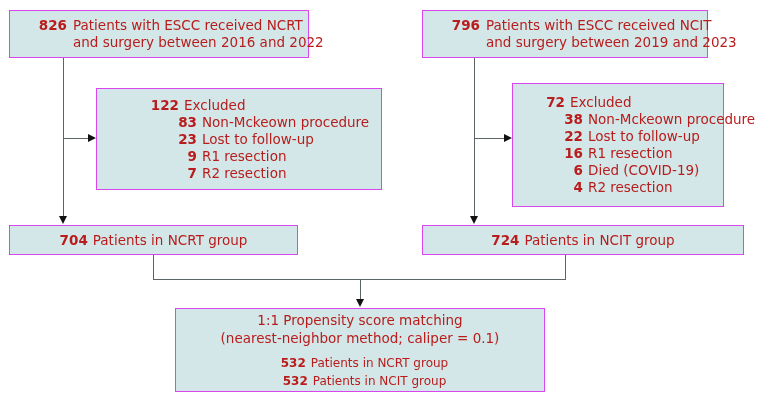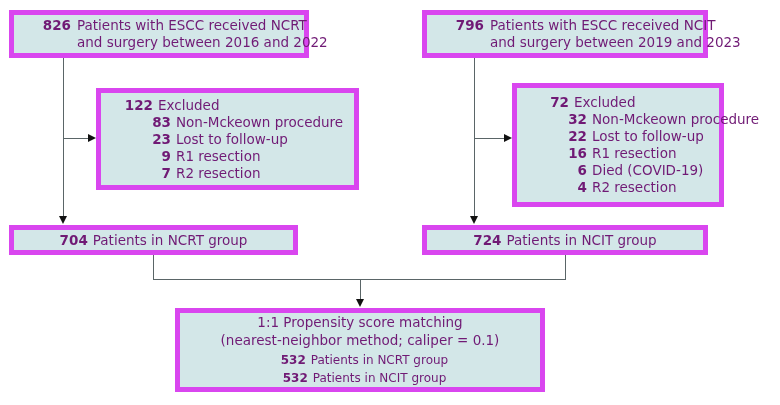--- a/index.html
+++ b/index.html
@@ -12,22 +12,22 @@
     width: 780px;
     height: 405px;
     background: #ffffff;
     font-family: "DejaVu Sans", sans-serif;
     overflow: hidden;
   }
   .box {
     position: absolute;
     box-sizing: border-box;
     background: #d3e7e8;
-    border: 5px solid #d946ef;
-    color: #701a75;
+    border: 1px solid #d946ef;
+    color: #b91c1c;
   }
   .box-inner {
     width: 100%;
     height: 100%;
     display: flex;
     flex-direction: column;
     justify-content: center;
   }
   .line-row {
     display: flex;
@@ -133,21 +133,21 @@
   </div>
 
   <div class="box top-box" style="left:422px; top:10px; width:286px; height:48px;">
     <div class="box-inner">
       <div class="line-row">
         <span class="num">796</span><span class="wrap-text"><span>Patients with ESCC received NCIT</span><br><span>and surgery between 2019 and 2023</span></span>
       </div>
     </div>
   </div>
 
-  <div class="box excl" style="left:96px; top:88px; width:263px; height:102px;">
+  <div class="box excl" style="left:96px; top:88px; width:286px; height:102px;padding-left:30px;">
     <div class="box-inner">
       <div class="line-row">
         <span class="num">122</span>
         <span class="lbl">Excluded</span>
       </div>
       <div class="line-row sub">
         <span class="num">83</span>
         <span class="lbl">Non-Mckeown procedure</span>
       </div>
       <div class="line-row sub">
@@ -165,21 +165,21 @@
     </div>
   </div>
 
   <div class="box excl" style="left:512px; top:83px; width:212px; height:124px;">
     <div class="box-inner">
       <div class="line-row">
         <span class="num">72</span>
         <span class="lbl">Excluded</span>
       </div>
       <div class="line-row sub">
-        <span class="num">32</span>
+        <span class="num">38</span>
         <span class="lbl">Non-Mckeown procedure</span>
       </div>
       <div class="line-row sub">
         <span class="num">22</span>
         <span class="lbl">Lost to follow-up</span>
       </div>
       <div class="line-row sub">
         <span class="num">16</span>
         <span class="lbl">R1 resection</span>
       </div>
@@ -196,21 +196,21 @@
 
   <div class="box group-box" style="left:9px; top:225px; width:289px; height:30px;">
     <div class="box-inner">
       <div class="line-row">
         <span class="num">704</span>
         <span class="lbl">Patients in NCRT group</span>
       </div>
     </div>
   </div>
 
-  <div class="box group-box" style="left:422px; top:225px; width:286px; height:30px;">
+  <div class="box group-box" style="left:422px; top:225px; width:322px; height:30px;">
     <div class="box-inner">
       <div class="line-row">
         <span class="num">724</span>
         <span class="lbl">Patients in NCIT group</span>
       </div>
     </div>
   </div>
 
   <div class="box bottom-box" style="left:175px; top:308px; width:370px; height:84px;">
     <div class="box-inner">

